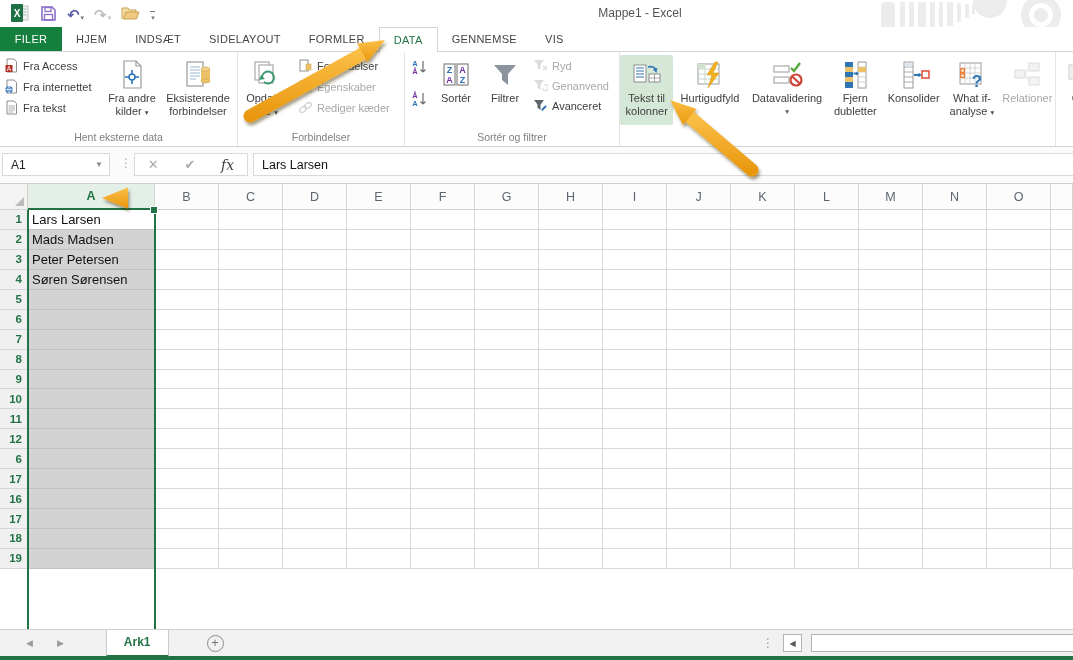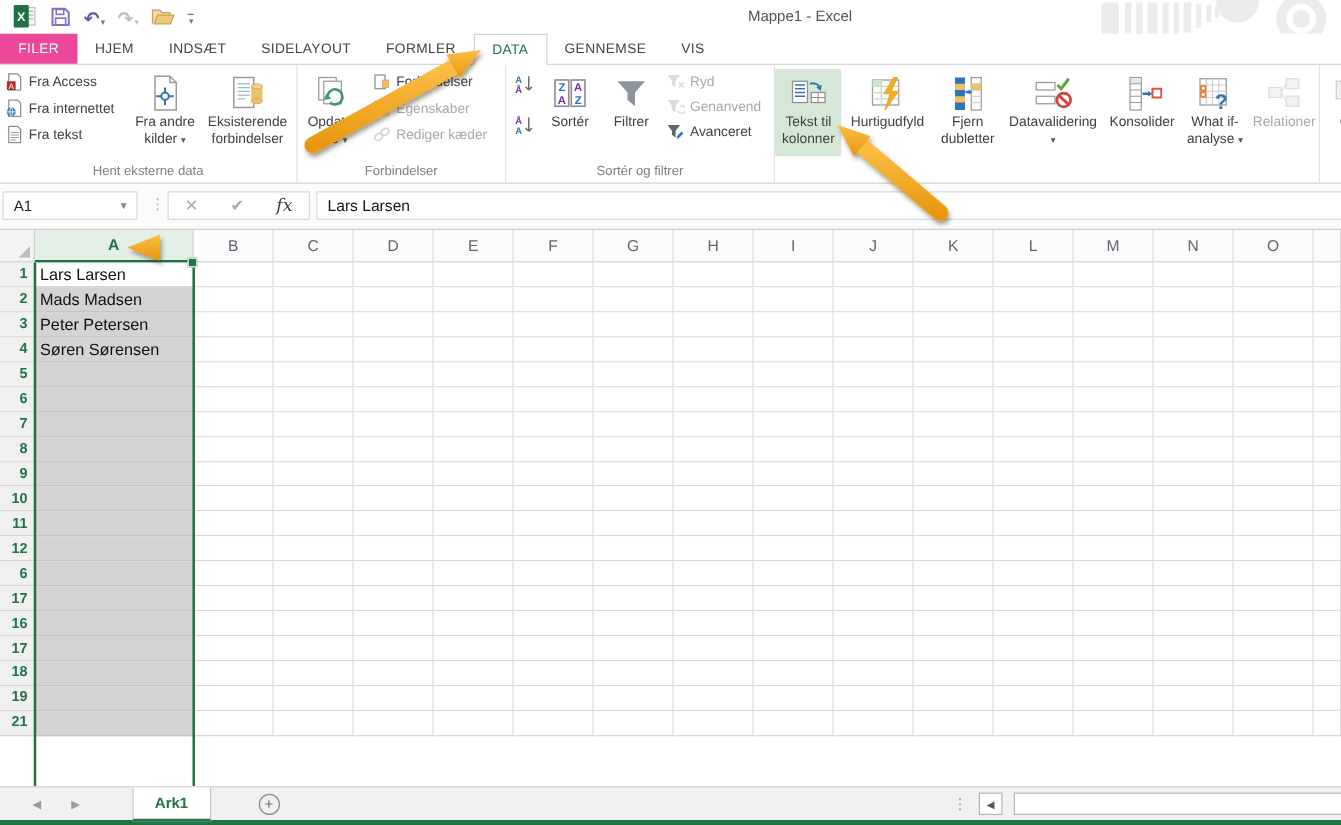--- a/index.html
+++ b/index.html
@@ -14,21 +14,21 @@
   .qat .caret{font-size:7px;color:#777;margin-left:1px;}
   .title{position:absolute;left:640px;top:6px;transform:translateX(-50%);
          font-size:12px;color:#525252;white-space:nowrap;}
   .watermark{position:absolute;right:0;top:0;}
 
   
   .tabsrow{position:relative;height:25px;display:flex;align-items:stretch;
            border-bottom:1px solid #d5d5d5;background:#fff;z-index:2;}
   .tab{display:flex;align-items:center;padding:0 14px;font-size:11px;color:#444;
        letter-spacing:.3px;cursor:default;}
-  .tab.filer{background:#ec4899;color:#fff;width:62px;justify-content:center;padding:0;}
+  .tab.filer{background:#15803d;color:#fff;width:62px;justify-content:center;padding:0;}
   .tab.selected{background:#fff;color:#217346;border:1px solid #d5d5d5;border-bottom:none;
                 margin-bottom:-1px;position:relative;z-index:3;}
 
   
   .ribbon{position:relative;height:95px;background:#fff;border-bottom:1px solid #d2d2d2;
           display:flex;z-index:1;}
   .group{position:relative;height:100%;border-right:1px solid #e3e3e3;flex:0 0 auto;}
   .glabel{position:absolute;bottom:3px;left:0;width:100%;text-align:center;
           font-size:10.5px;color:#7f7f7f;white-space:nowrap;}
   .gcontent{display:flex;align-items:flex-start;height:72px;padding-top:3px;}
@@ -364,47 +364,47 @@
           <span class="ic32">
             <svg width="32" height="30" viewBox="0 0 32 30">
               <rect x="4" y="4" width="21" height="20" fill="#fff" stroke="#9a9a9a"></rect>
               <path d="M4 9 H25 M4 14 H25 M4 19 H25 M11 4 V24 M18 4 V24" stroke="#c9d6c9" stroke-width="1"></path>
               <rect x="4" y="4" width="7" height="5" fill="#cfe3cf"></rect>
               <polygon points="21,2 13,15 18,15 14,28 25,13 19,13 24,2" fill="#f2b01e" stroke="#d99c14" stroke-width=".6"></polygon>
             </svg>
           </span>
           <span class="blabel">Hurtigudfyld</span>
         </div>
+        <div class="big" style="width:82px;">
+          <span class="ic32">
+            <svg width="32" height="30" viewBox="0 0 32 30">
+              <rect x="3" y="6" width="15" height="6" fill="#fff" stroke="#9a9a9a"></rect>
+              <rect x="3" y="17" width="15" height="6" fill="#fff" stroke="#9a9a9a"></rect>
+              <path d="M20 8 L23 11 L29 3" fill="none" stroke="#57a639" stroke-width="2.4"></path>
+              <circle cx="25" cy="20" r="5.5" fill="none" stroke="#d04437" stroke-width="2.2"></circle>
+              <path d="M21.2 16.5 L28.8 23.5" stroke="#d04437" stroke-width="2.2"></path>
+            </svg>
+          </span>
+          <span class="blabel">Datavalidering</span>
+          <span class="caretg">▾</span>
+        </div>
         <div class="big" style="width:56px;">
           <span class="ic32">
             <svg width="30" height="30" viewBox="0 0 30 30">
               <rect x="5" y="2" width="8" height="26" fill="#2e75b6"></rect>
               <rect x="5" y="7" width="8" height="5" fill="#ecc268"></rect>
               <rect x="5" y="17" width="8" height="5" fill="#ecc268"></rect>
               <rect x="18" y="2" width="8" height="26" fill="#fff" stroke="#9a9a9a"></rect>
               <path d="M18 7 H26 M18 12 H26 M18 17 H26 M18 22 H26" stroke="#d0d0d0"></path>
               <rect x="18" y="7" width="8" height="5" fill="#ecc268"></rect>
               <path d="M13.5 13.5 H16.5" stroke="#2e75b6" stroke-width="2"></path>
               <polygon points="16,11.5 19,13.5 16,15.5" fill="#2e75b6"></polygon>
             </svg>
           </span>
           <span class="blabel">Fjern dubletter</span>
-        </div>
-        <div class="big" style="width:82px;">
-          <span class="ic32">
-            <svg width="32" height="30" viewBox="0 0 32 30">
-              <rect x="3" y="6" width="15" height="6" fill="#fff" stroke="#9a9a9a"></rect>
-              <rect x="3" y="17" width="15" height="6" fill="#fff" stroke="#9a9a9a"></rect>
-              <path d="M20 8 L23 11 L29 3" fill="none" stroke="#57a639" stroke-width="2.4"></path>
-              <circle cx="25" cy="20" r="5.5" fill="none" stroke="#d04437" stroke-width="2.2"></circle>
-              <path d="M21.2 16.5 L28.8 23.5" stroke="#d04437" stroke-width="2.2"></path>
-            </svg>
-          </span>
-          <span class="blabel">Datavalidering</span>
-          <span class="caretg">▾</span>
         </div>
         <div class="big" style="width:62px;">
           <span class="ic32">
             <svg width="32" height="30" viewBox="0 0 32 30">
               <rect x="6" y="2" width="9" height="26" fill="#fff" stroke="#9a9a9a"></rect>
               <path d="M6 7 H15 M6 12 H15 M6 17 H15 M6 22 H15" stroke="#9a9a9a" stroke-width=".8"></path>
               <rect x="6.8" y="2.8" width="7.4" height="3.6" fill="#dfe8f2"></rect>
               <path d="M16 15 H21" stroke="#2e75b6" stroke-width="2"></path>
               <polygon points="20.5,12.8 24,15 20.5,17.2" fill="#2e75b6"></polygon>
               <rect x="24" y="11" width="7" height="7" fill="#fff" stroke="#e2543e" stroke-width="1.6"></rect>
@@ -807,39 +807,20 @@
           <div class="cell" style="width: 64px;"></div>
           <div class="cell" style="width: 64px;"></div>
           <div class="cell" style="width: 64px;"></div>
           <div class="cell" style="width: 64px;"></div>
           <div class="cell" style="width: 64px;"></div>
           <div class="cell" style="width: 64px;"></div>
           <div class="cell" style="width: 22px;"></div>
         </div>
         <div class="grow">
           <div class="rowhdr">19</div>
-          <div class="cell selcell" style="width: 127px;"></div>
-          <div class="cell" style="width: 64px;"></div>
-          <div class="cell" style="width: 64px;"></div>
-          <div class="cell" style="width: 64px;"></div>
-          <div class="cell" style="width: 64px;"></div>
-          <div class="cell" style="width: 64px;"></div>
-          <div class="cell" style="width: 64px;"></div>
-          <div class="cell" style="width: 64px;"></div>
-          <div class="cell" style="width: 64px;"></div>
-          <div class="cell" style="width: 64px;"></div>
-          <div class="cell" style="width: 64px;"></div>
-          <div class="cell" style="width: 64px;"></div>
-          <div class="cell" style="width: 64px;"></div>
-          <div class="cell" style="width: 64px;"></div>
-          <div class="cell" style="width: 64px;"></div>
-          <div class="cell" style="width: 22px;"></div>
-        </div>
-        <div class="grow">
-          <div class="rowhdr">21</div>
           <div class="cell selcell" style="width: 127px;"></div>
           <div class="cell" style="width: 64px;"></div>
           <div class="cell" style="width: 64px;"></div>
           <div class="cell" style="width: 64px;"></div>
           <div class="cell" style="width: 64px;"></div>
           <div class="cell" style="width: 64px;"></div>
           <div class="cell" style="width: 64px;"></div>
           <div class="cell" style="width: 64px;"></div>
           <div class="cell" style="width: 64px;"></div>
           <div class="cell" style="width: 64px;"></div>

